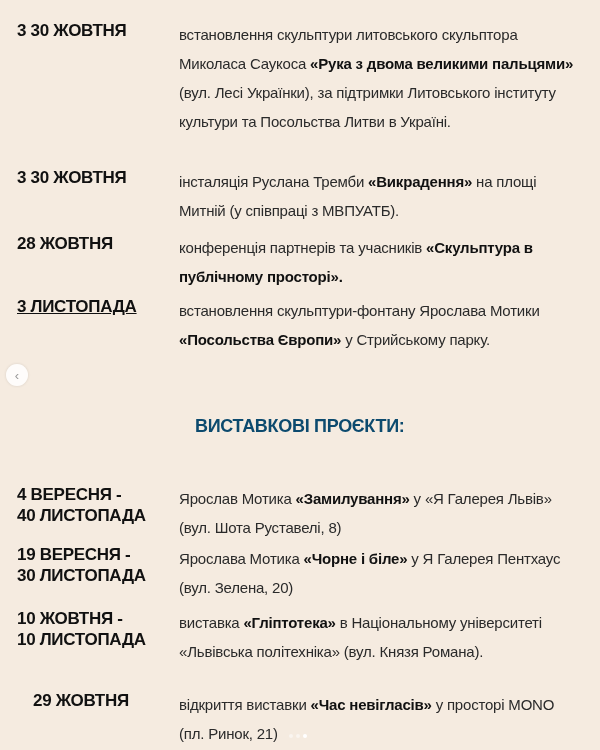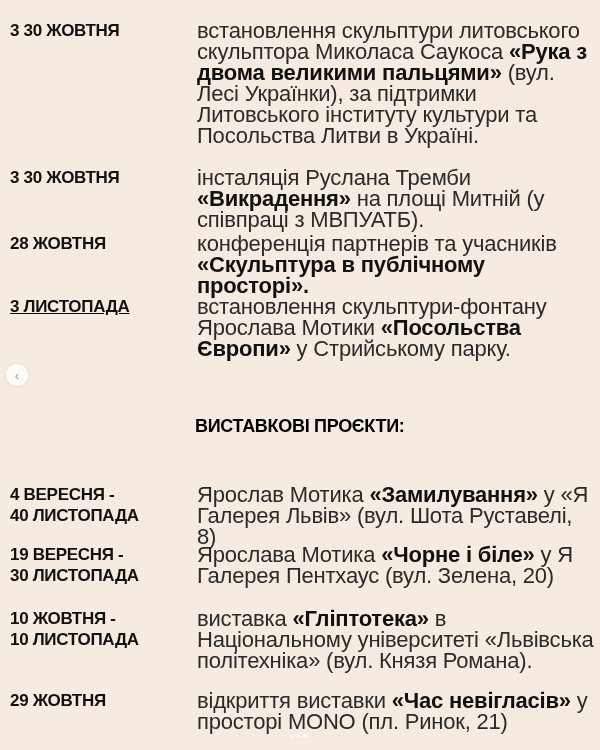--- a/index.html
+++ b/index.html
@@ -7,33 +7,33 @@
     width:600px; height:750px; overflow:hidden;
     background:#f5ebe0;
     font-family:"Liberation Sans", sans-serif;
     color:#1a1a1a;
     position:relative;
   }
   .row {
     position:absolute; left:0; width:600px;
   }
   .date {
-    position:absolute; left:10px;
+    position:absolute; left:17px;
     font-weight:bold; font-size:17px; line-height:21px;
     letter-spacing:-0.3px; color:#111;
   }
   .desc {
-    position:absolute; left:197px; width:400px;
-    font-size:22px; line-height:21px; color:#2a2a2a;
+    position:absolute; left:179px; width:400px;
+    font-size:15px; line-height:29px; color:#2a2a2a;
     letter-spacing:-0.2px;
   }
   .desc b { color:#111; }
   .section-title {
     position:absolute; left:195px; top:416px;
-    font-weight:bold; font-size:18px; letter-spacing:-0.3px; color:#000000;
+    font-weight:bold; font-size:18px; letter-spacing:-0.3px; color:#0c4a6e;
   }
   .prev-btn {
     position:absolute; left:6px; top:364px; width:22px; height:22px;
     border-radius:50%; background:rgba(255,255,255,0.85);
     box-shadow:0 0 3px rgba(0,0,0,0.12);
     display:flex; align-items:center; justify-content:center;
     color:#999; font-size:13px; cursor:pointer;
   }
   .dots {
     position:absolute; left:289px; top:734px; display:flex; gap:3px;
@@ -73,21 +73,21 @@
       <div class="date" style="white-space: pre-line;">19 ВЕРЕСНЯ -
 30 ЛИСТОПАДА</div>
       <div class="desc"><span>Ярослава Мотика </span><b>«Чорне і біле»</b><span> у Я Галерея Пентхаус (вул. Зелена, 20)</span></div>
     </div>
     <div class="row" style="top: 608px;">
       <div class="date" style="white-space: pre-line;">10 ЖОВТНЯ -
 10 ЛИСТОПАДА</div>
       <div class="desc"><span>виставка </span><b>«Гліптотека»</b><span> в Національному університеті «Львівська політехніка» (вул. Князя Романа).</span></div>
     </div>
     <div class="row" style="top: 690px;">
-      <div class="date" style="white-space: pre-line;">29 ЖОВТНЯ</div>
+      <div class="date" style="white-space: pre-line; margin-left: 16px;">29 ЖОВТНЯ</div>
       <div class="desc"><span>відкриття виставки </span><b>«Час невігласів»</b><span> у просторі MONO (пл. Ринок, 21)</span></div>
     </div>
   </div>
 
 <div class="prev-btn">
   <span>‹</span>
 </div>
 <div class="dots">
   <span class="dot"></span>
   <span class="dot"></span>

